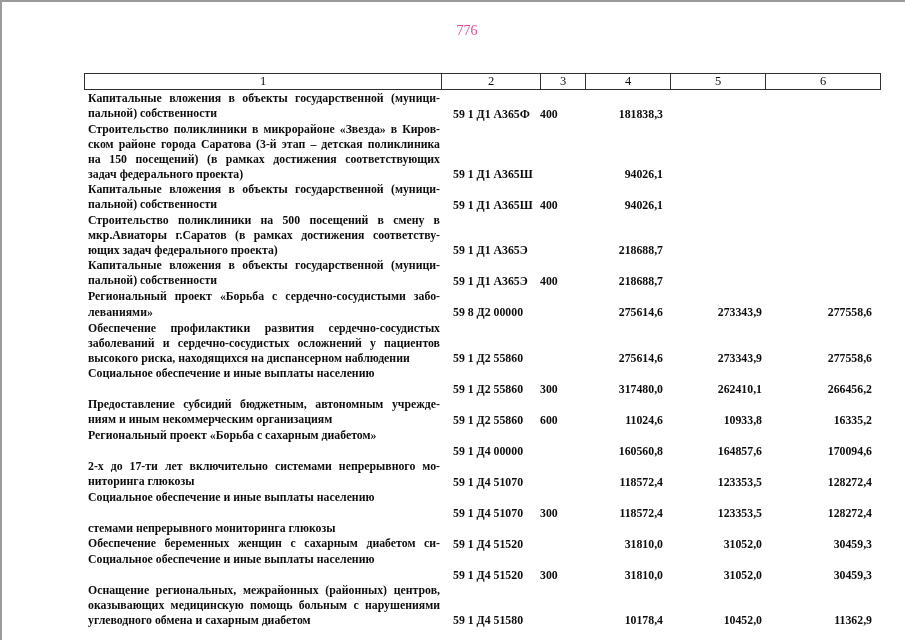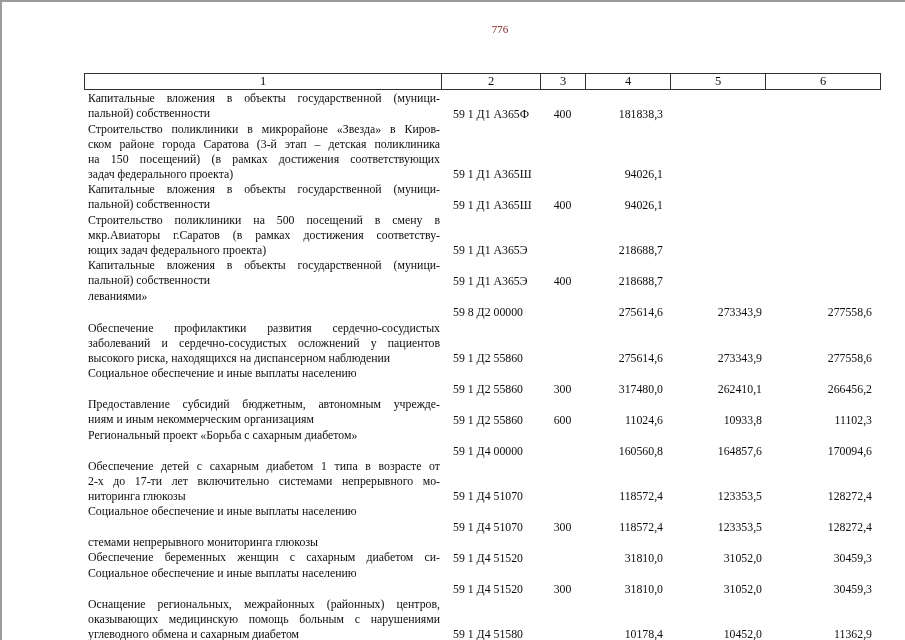--- a/index.html
+++ b/index.html
@@ -10,21 +10,21 @@
     overflow: hidden;
     font-family: "Liberation Serif", "DejaVu Serif", serif;
     color: #0d0d0d;
   }
   .edge-top  { position: absolute; top: 0; left: 0; width: 905px; height: 2px; background: #9b9b9b; }
   .edge-left { position: absolute; top: 0; left: 0; width: 2px; height: 640px; background: #9b9b9b; }
 
   .pageno {
     position: absolute; top: 23px; left: 467px;
     transform: translateX(-50%);
-    font-size: 11px; color: #7f1d1d; margin-left: 33px;
+    font-size: 14px; color: #ec4899;
   }
 
   .doc-table { position: absolute; left: 84px; top: 73px; width: 797px; }
 
   .thead {
     display: flex;
     height: 17px;
     box-sizing: border-box;
     border: 1px solid #303030;
   }
@@ -36,27 +36,27 @@
     flex: none;
   }
   .th:first-child { border-left: none; width: 356px; }
   .th.h2 { width: 99px; }
   .th.h3 { width: 45px; }
   .th.h4 { width: 85px; }
   .th.h5 { width: 95px; }
   .th.h6 { flex: 1; }
 
   .tbody { font-size: 11.8px; line-height: 15.05px; padding-top: 1px; }
-  .trow { display: flex; }
+  .trow { display: flex; font-weight: bold; }
   .c { box-sizing: border-box; flex: none; }
   .c1 { width: 357px; padding: 0 1px 0 4px; }
   .c2, .c3, .c4, .c5, .c6 { display: flex; flex-direction: column; justify-content: flex-end; }
   .c2 { width: 99px;  padding-left: 12px; white-space: nowrap; }
   .c3 { width: 45px; }
-  .c3 .val { text-align: center; }
+  .c3 .val { text-align: left; }
   .c4 { width: 85px; }
   .c4 .val { text-align: right; padding-right: 7px; margin-top: 16px; }
   .c5 { width: 95px; }
   .c5 .val { text-align: right; padding-right: 3px; }
   .c6 { width: 116px; }
   .c6 .val { text-align: right; padding-right: 9px; }
 
   .line { overflow: hidden; }
   .line.just { text-align: justify; text-align-last: justify; white-space: nowrap; }
   .line.last { text-align: left; white-space: nowrap; }
@@ -183,20 +183,21 @@
         </div>
         <div class="c c5">
           <div class="val"></div>
         </div>
         <div class="c c6">
           <div class="val"></div>
         </div>
       </div>
       <div class="trow">
         <div class="c c1">
+          <div class="line just">Региональный проект «Борьба с сердечно-сосудистыми забо-</div>
           <div class="line last">леваниями»</div>
         </div>
         <div class="c c2">
           <div class="val">59 8 Д2 00000</div>
         </div>
         <div class="c c3">
           <div class="val"></div>
         </div>
         <div class="c c4">
           <div class="val">275614,6</div>
@@ -261,21 +262,21 @@
         <div class="c c3">
           <div class="val">600</div>
         </div>
         <div class="c c4">
           <div class="val">11024,6</div>
         </div>
         <div class="c c5">
           <div class="val">10933,8</div>
         </div>
         <div class="c c6">
-          <div class="val">11102,3</div>
+          <div class="val">16335,2</div>
         </div>
       </div>
       <div class="trow">
         <div class="c c1">
           <div class="line last">Региональный проект «Борьба с сахарным диабетом»</div>
         </div>
         <div class="c c2">
           <div class="val">59 1 Д4 00000</div>
         </div>
         <div class="c c3">
@@ -286,21 +287,20 @@
         </div>
         <div class="c c5">
           <div class="val">164857,6</div>
         </div>
         <div class="c c6">
           <div class="val">170094,6</div>
         </div>
       </div>
       <div class="trow">
         <div class="c c1">
-          <div class="line just">Обеспечение детей с сахарным диабетом 1 типа в возрасте от</div>
           <div class="line just">2-х до 17-ти лет включительно системами непрерывного мо-</div>
           <div class="line last">ниторинга глюкозы</div>
         </div>
         <div class="c c2">
           <div class="val">59 1 Д4 51070</div>
         </div>
         <div class="c c3">
           <div class="val"></div>
         </div>
         <div class="c c4">

